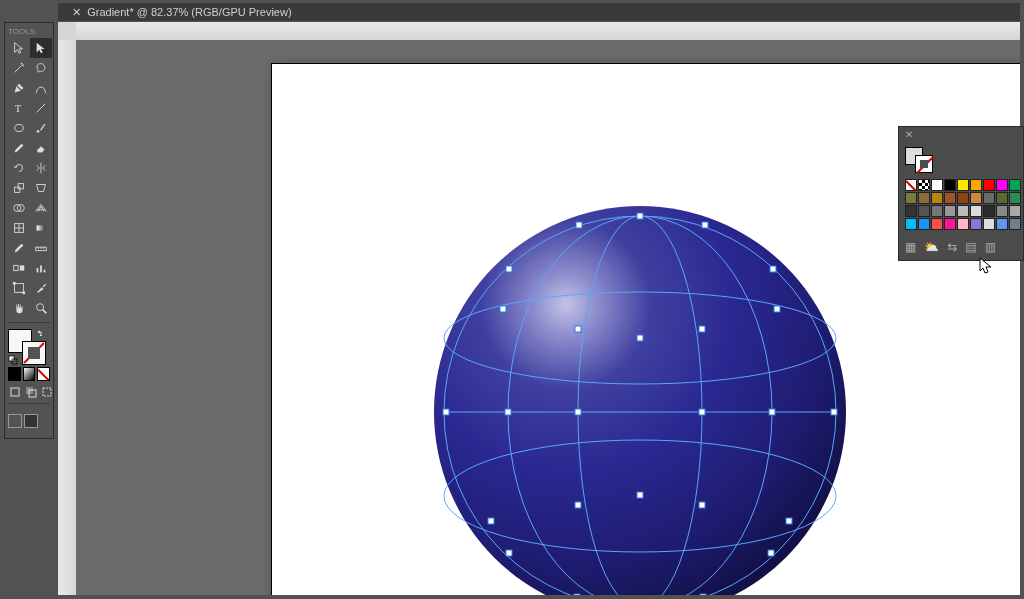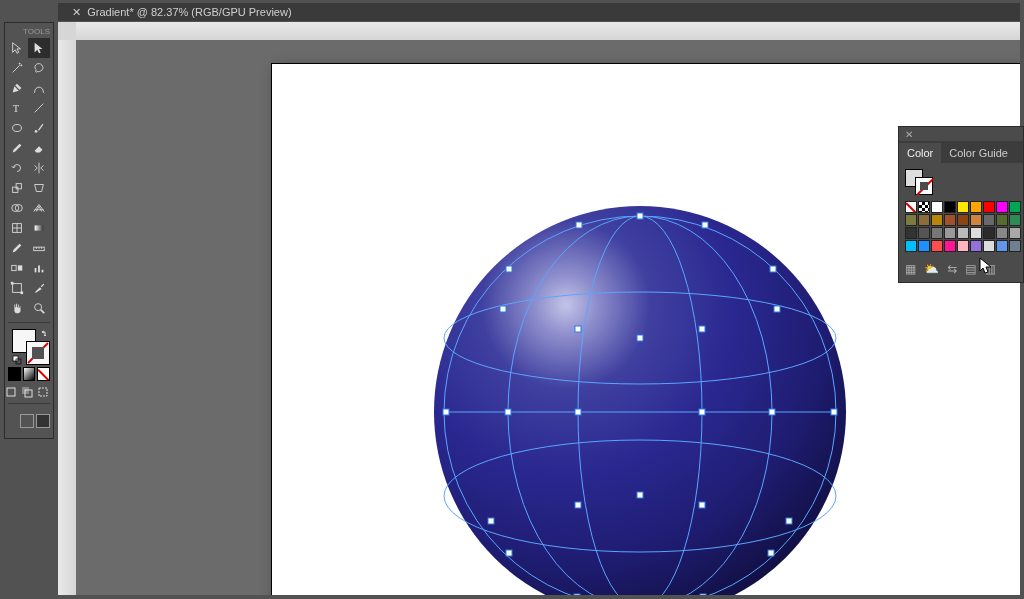--- a/index.html
+++ b/index.html
@@ -31,21 +31,21 @@
   
   .toolbox {
     position: absolute;
     left: 4px; top: 22px;
     width: 50px;
     background: #535353;
     border: 1px solid #2b2b2b;
     padding: 4px 3px 10px 3px;
     display: flex;
     flex-direction: column;
-    align-items: flex-end;
+    align-items: flex-start;
   }
   .tool-label {
     color: #999; font-size: 8px; margin-bottom: 2px;
   }
   .tool-grid {
     display: grid;
     grid-template-columns: 22px 22px;
     gap: 0;
   }
   .tool {
@@ -521,24 +521,20 @@
             <rect class="pt" x="352" y="312" width="6" height="6"></rect>
           </g>
         </svg>
       </div>
     </div>
   </div>
 </div>
 
 <div class="color-panel">
   <div class="panel-close">✕</div>
-  <div class="panel-tabs">
-    <div class="panel-tab active">Color</div>
-    <div class="panel-tab">Color Guide</div>
-  </div>
   <div class="panel-body">
     <div class="mini-fillstroke">
       <div class="mini-fill"></div>
       <div class="mini-stroke">
         <svg viewBox="0 0 20 20">
             <line x1="2" y1="18" x2="18" y2="2" stroke="#d00" stroke-width="2"></line>
           </svg>
       </div>
     </div>
     <div class="swatch-grid" id="swatch-grid">

